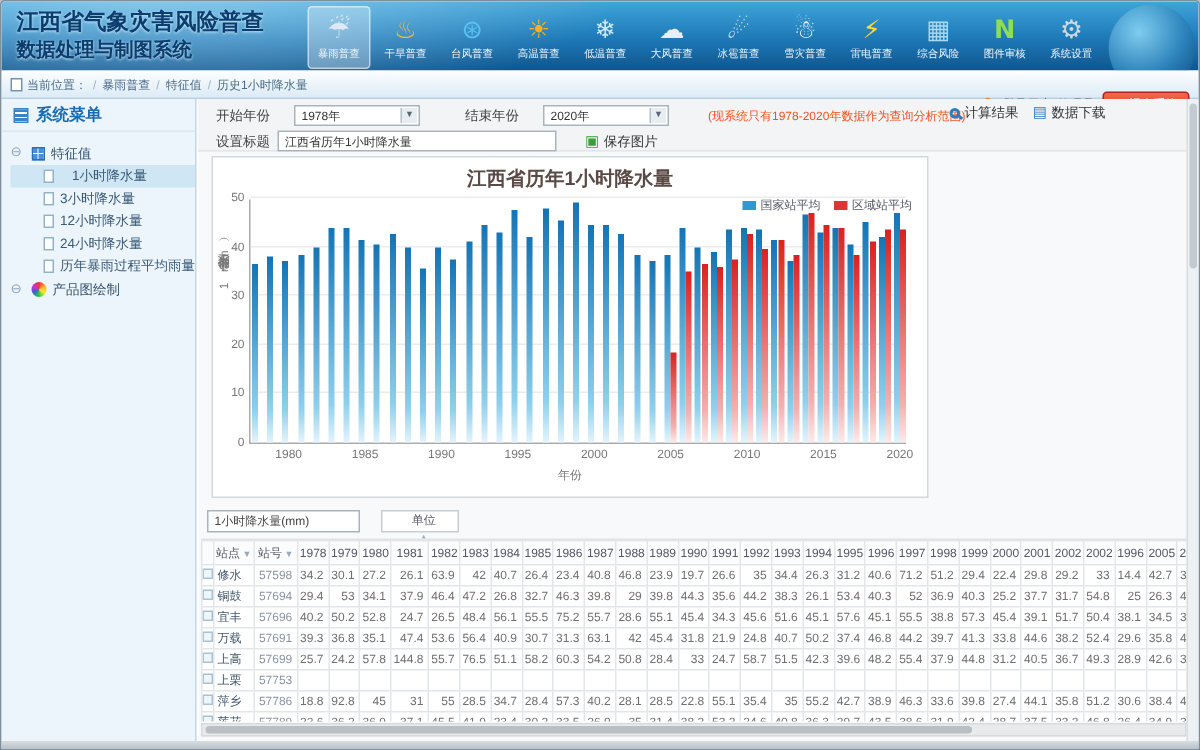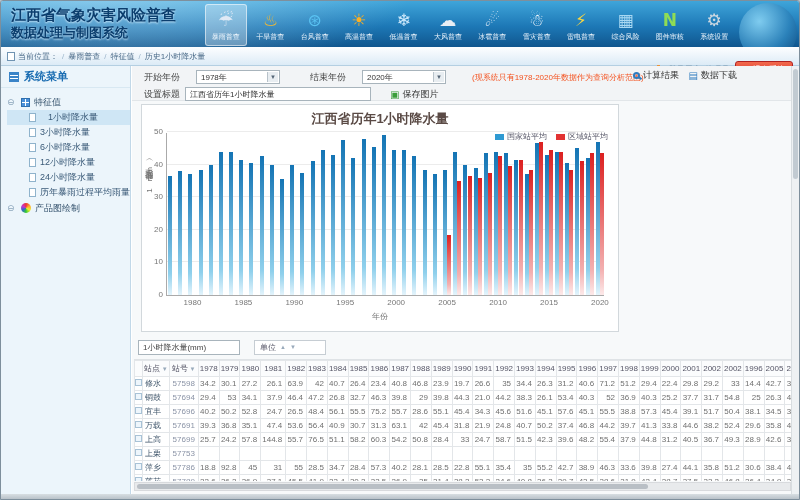--- a/index.html
+++ b/index.html
@@ -66,21 +66,21 @@
   .bar{position:absolute;bottom:0;width:4px;}
   .bar.b{background:linear-gradient(180deg,#1474b4,#8fd0ec 82%,#e4f4fc);}
   .bar.r{background:linear-gradient(180deg,#dc2020,#f3b0b0 82%,#fdeaea);}
   .ytick{position:absolute;left:-22px;width:18px;text-align:right;font-size:8px;color:#777;}
   .xtick{position:absolute;top:165px;width:30px;margin-left:-15px;text-align:center;font-size:8px;color:#777;}
   .ylabel{position:absolute;left:3px;top:60px;writing-mode:vertical-rl;transform:rotate(180deg);font-size:8px;color:#777;letter-spacing:1px;}
   .xlabel{position:absolute;left:0;right:0;top:206px;text-align:center;font-size:8px;color:#777;}
   
   .tctr{position:absolute;left:6px;top:270px;right:8px;height:22px;display:flex;align-items:center;gap:14px;}
   .typebox{width:102px;height:15px;border:1px solid #a8b4bc;background:#fff;font-size:8px;color:#444;display:flex;align-items:center;padding-left:4px;}
-  .unitbox{width:72px;height:15px;border:1px solid #c6cdd3;background:#fff;font-size:8px;color:#556;display:flex;align-items:center;gap:4px;padding-left:5px;}
+  .unitbox{width:52px;height:15px;border:1px solid #c6cdd3;background:#fff;font-size:8px;color:#556;display:flex;align-items:center;gap:4px;padding-left:5px;flex-direction:column;}
   .caret{color:#9ab;font-size:6px;}
   .twrap{position:absolute;left:2px;top:293px;right:8px;bottom:13px;overflow:hidden;background:#fff;border-top:1px solid #dfe3e6;}
   table{border-collapse:collapse;table-layout:fixed;}
   th,td{border:1px solid #e3e6e9;font-weight:normal;white-space:nowrap;overflow:hidden;}
   th{height:16px;font-size:8px;color:#556;background:#fbfcfd;}
   td{height:13px;font-size:8px;color:#6f6f6f;text-align:right;padding-right:3px;}
   td.nm{color:#40566b;text-align:left;padding-left:2px;}
   td.sid{color:#8a93a6;text-align:left;padding-left:3px;}
   td.ex{padding:0;text-align:center;}
   .rowic{display:inline-block;width:7px;height:7px;border:1px solid #a8c2d6;background:#eef6fc;}
@@ -179,24 +179,20 @@
           <span class="grid-ic"></span>
           <span>特征值</span>
         </div>
         <div class="titem active">
           <span class="page-ic"></span>
           <span>1小时降水量</span>
         </div>
         <div class="titem">
           <span class="page-ic"></span>
           <span>3小时降水量</span>
-        </div>
-        <div class="titem">
-          <span class="page-ic"></span>
-          <span>6小时降水量</span>
         </div>
         <div class="titem">
           <span class="page-ic"></span>
           <span>12小时降水量</span>
         </div>
         <div class="titem">
           <span class="page-ic"></span>
           <span>24小时降水量</span>
         </div>
         <div class="titem">
@@ -433,21 +429,21 @@
               <td>37.9</td>
               <td>46.4</td>
               <td>47.2</td>
               <td>26.8</td>
               <td>32.7</td>
               <td>46.3</td>
               <td>39.8</td>
               <td>29</td>
               <td>39.8</td>
               <td>44.3</td>
-              <td>21.0</td>
+              <td>35.6</td>
               <td>44.2</td>
               <td>38.3</td>
               <td>26.1</td>
               <td>53.4</td>
               <td>40.3</td>
               <td>52</td>
               <td>36.9</td>
               <td>40.3</td>
               <td>25.2</td>
               <td>37.7</td>

